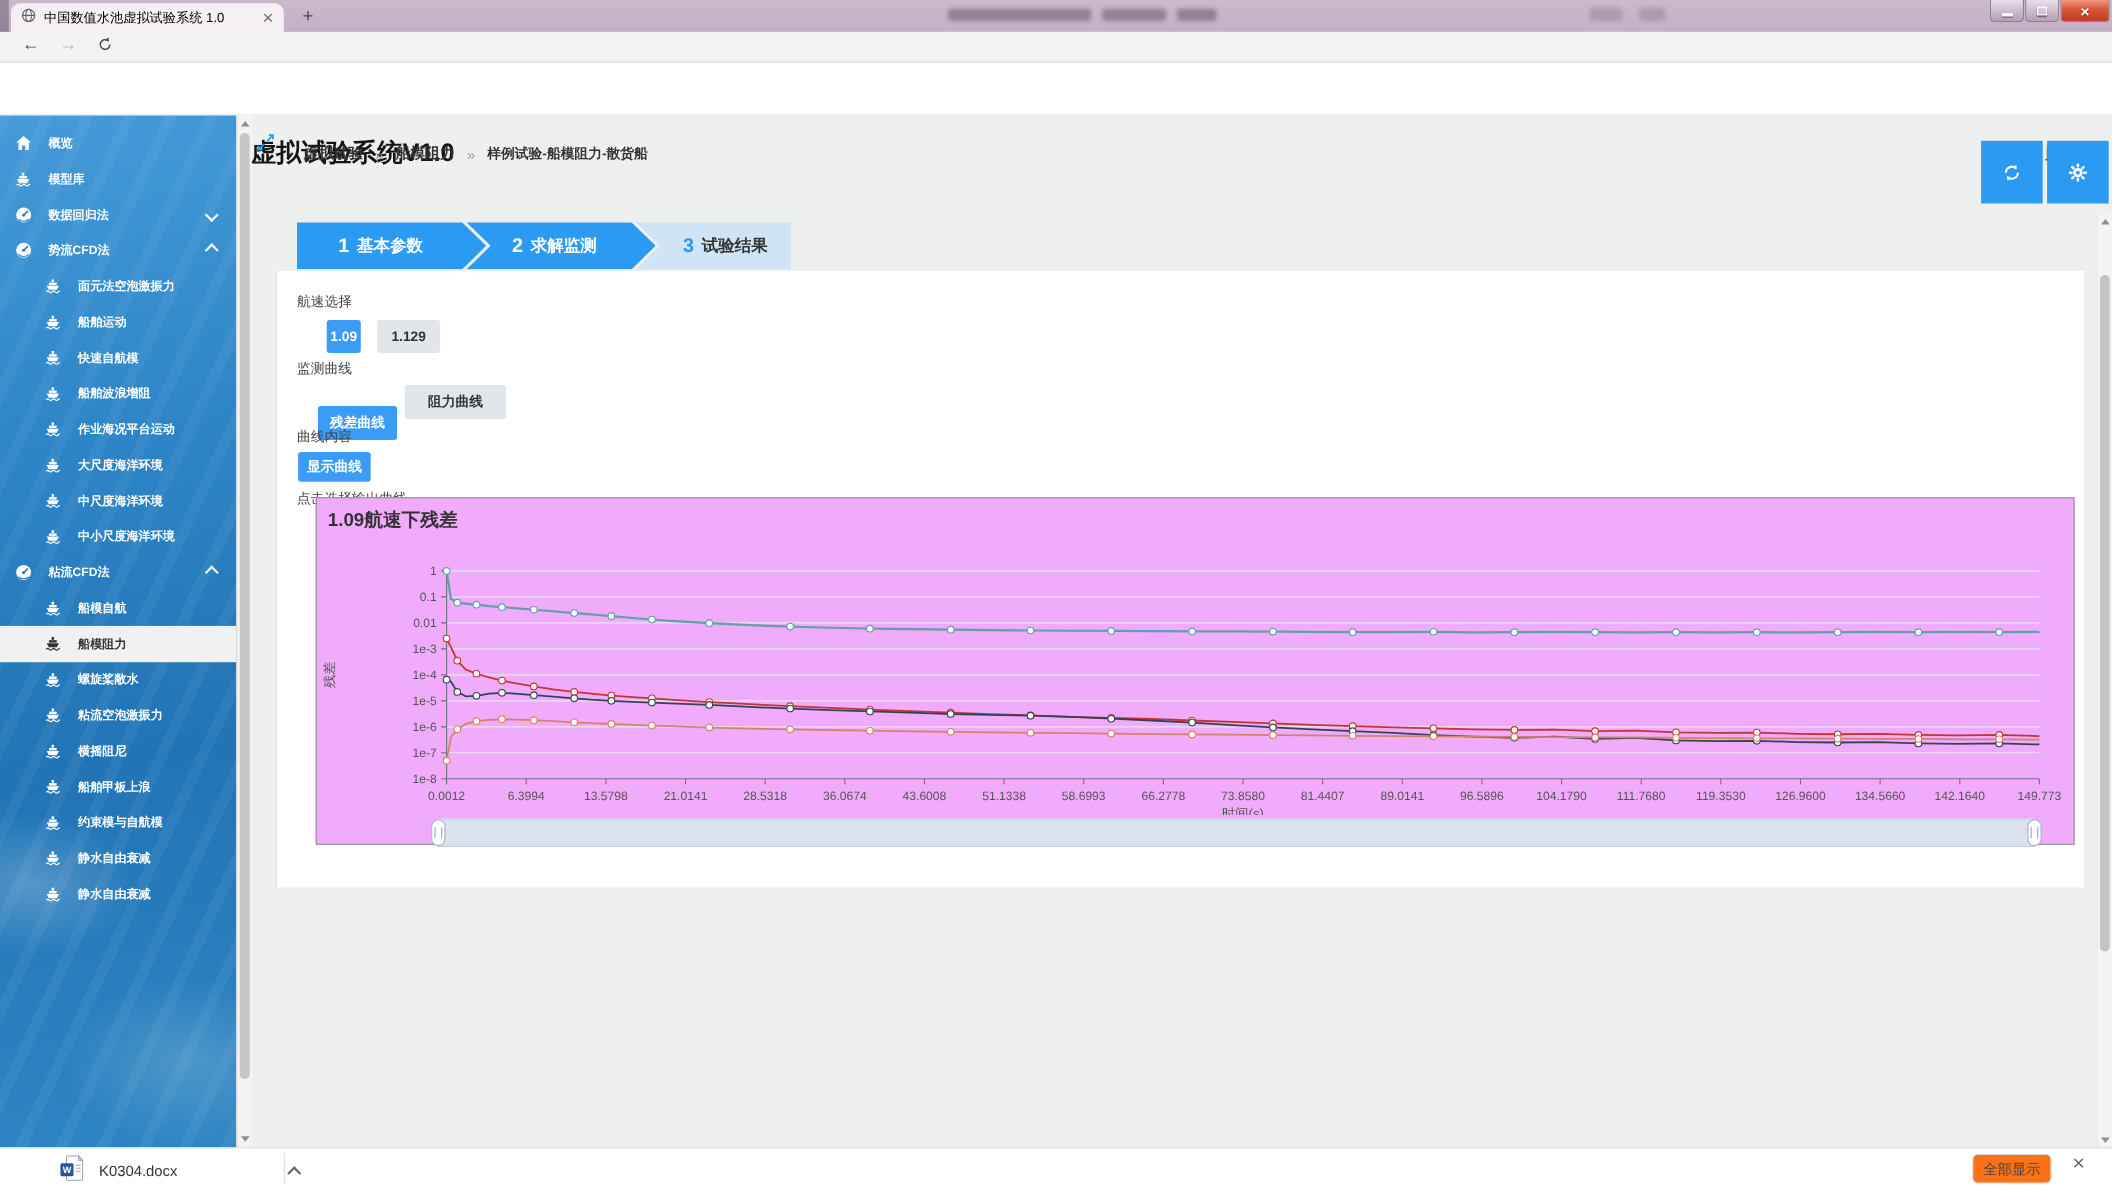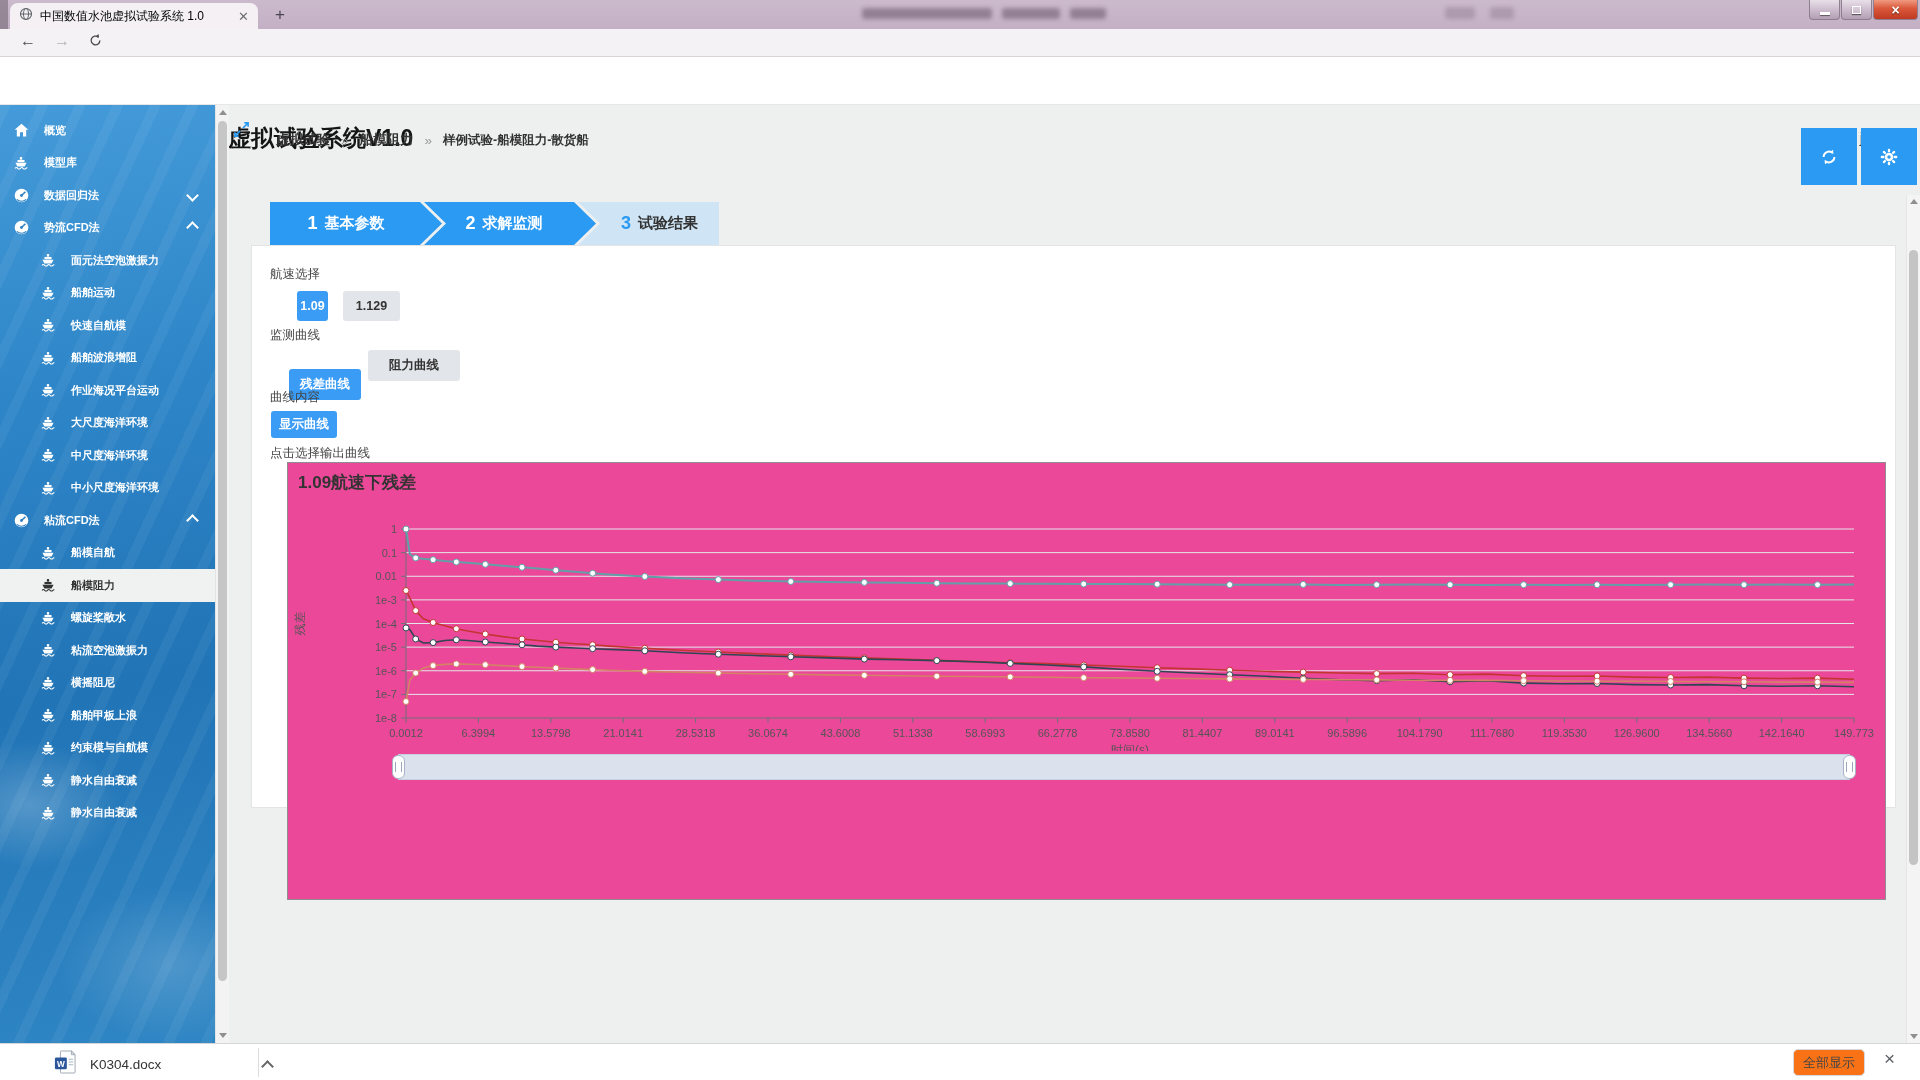--- a/index.html
+++ b/index.html
@@ -101,21 +101,21 @@
   .btn { position:absolute; border-radius:3px; font-weight:bold; font-size:12.5px; display:flex; align-items:center; justify-content:center; cursor:pointer; }
   .btn.blue { background:#3b9cf5; color:#fff; }
   .btn.gray { background:#e2e5e9; color:#333; }
   #btn-speed-1 { left:297px; top:291px; width:31px; height:30px; }
   #btn-speed-2 { left:343px; top:291px; width:57px; height:30px; }
   #btn-curve-1 { left:289px; top:350px; width:72px; height:31px;margin-top:19px; }
   #btn-curve-2 { left:368px; top:350px; width:92px; height:31px; }
   #btn-content-1 { left:271px; top:411px; width:66px; height:27px; }
 
   
-  #chart-box { left:287px; top:462px; width:1599px; height:438px; background:#ec4899; border:1px solid #8f8f8f; }
+  #chart-box { left:287px; top:452px; width:1599px; height:316px; background:#f0abfc; border:1px solid #8f8f8f; }
   #chart-title { position:absolute; left:10px; top:8px; font-size:17px; font-weight:bold; color:#333; }
   #chart-svg { position:absolute; left:0; top:0; }
   #datazoom { position:absolute; left:110px; top:291px; width:1452px; height:26px; background:#dbe2ee; border:1px solid #c7d0e0; }
   .dz-handle { position:absolute; top:0; width:13px; height:24px; background:#fff; border:1px solid #a8b4c6; border-radius:6px; }
   .dz-handle::after { content:""; display:block; margin:6px auto 0; width:5px; height:10px;
                       border-left:1px solid #9aa6ba; border-right:1px solid #9aa6ba; }
   #dz-left { left:-7px; } #dz-right { right:-7px; }
 
   
   #page-scroll { left:1906px; top:195px; width:14px; height:848px; background:#f4f4f4; border-left:1px solid #e6e6e6; }

